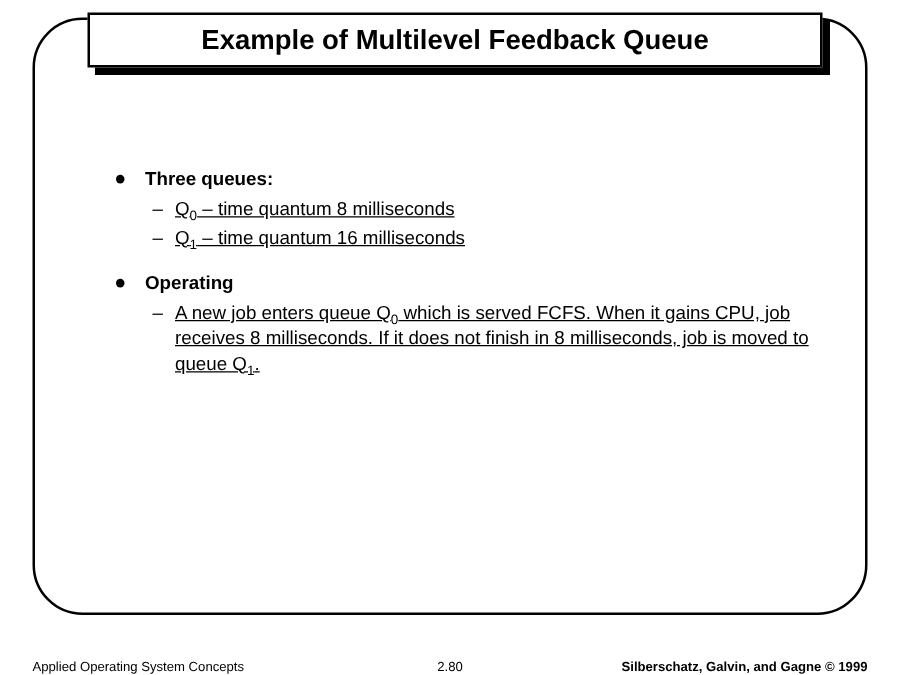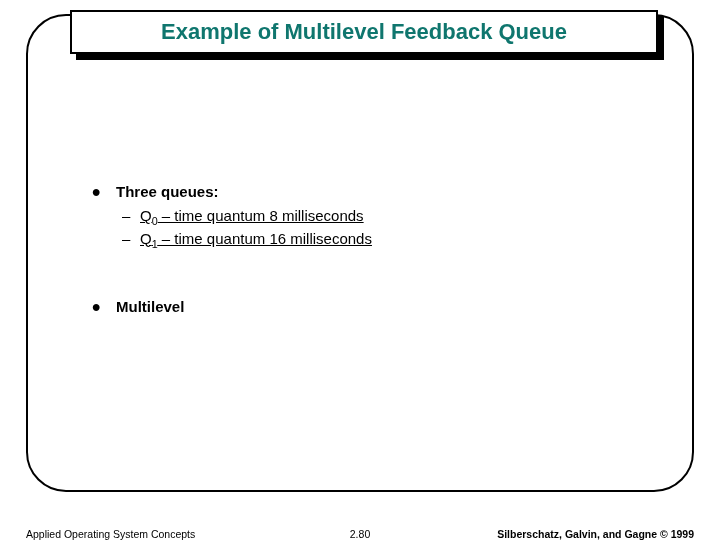--- a/index.html
+++ b/index.html
@@ -29,35 +29,35 @@
     width: 100%; height: 100%;
     background: #fff;
     border: 2px solid #000;
     display: flex;
     align-items: center;
     justify-content: center;
   }
   .title-text {
     font-size: 22px;
     font-weight: bold;
-    color: #0f766e;
+    color: #000000;
   }
   .body {
     position: absolute;
     left: 64px; top: 118px;
     width: 560px;
     color: #000;
     font-size: 15px;
     line-height: 1.35;
   }
   .bul1 { position: relative; padding-left: 24px; margin-bottom: 4px; font-weight: bold; }
   .bul1::before { content: "•"; position: absolute; left: 0; top: -6px; font-size: 24px; font-weight: bold; }
   .bul2 { position: relative; padding-left: 48px; margin-bottom: 2px; font-weight: normal; text-decoration: underline; }
   .bul2::before { content: "–"; position: absolute; left: 30px; top: 0; }
-  .group { margin-bottom: 16px; margin-top: 48px; }
+  .group { margin-bottom: 16px; }
   sub { font-size: 0.72em; vertical-align: sub; line-height: 0; }
   .footer {
     position: absolute;
     left: 26px; bottom: 12px;
     width: 668px;
     font-size: 10.5px;
     color: #000;
   }
   .footer-left { position: absolute; left: 0; }
   .footer-center { position: absolute; left: 50%; transform: translateX(-50%); }
@@ -80,21 +80,24 @@
       <div class="bul1">Three queues:</div>
       <div class="bul2">
         <span>Q</span><sub>0</sub><span> – time quantum 8 milliseconds</span>
       </div>
       <div class="bul2">
         <span>Q</span><sub>1</sub><span> – time quantum 16 milliseconds</span>
       </div>
     </div>
 
     <div class="group">
-      <div class="bul1">Multilevel</div>
+      <div class="bul1">Operating</div>
+      <div class="bul2">
+        <span>A new job enters queue Q</span><sub>0</sub><span> which is served FCFS. When it gains CPU, job receives 8 milliseconds.  If it does not finish in 8 milliseconds, job is moved to queue Q</span><sub>1</sub><span>.</span>
+      </div>
     </div>
 
   </div>
 </div>
 
 <div class="footer">
   <span class="footer-left">Applied Operating System Concepts</span>
   <span class="footer-center">2.80</span>
   <span class="footer-right">Silberschatz, Galvin, and Gagne © 1999</span>
 </div>

